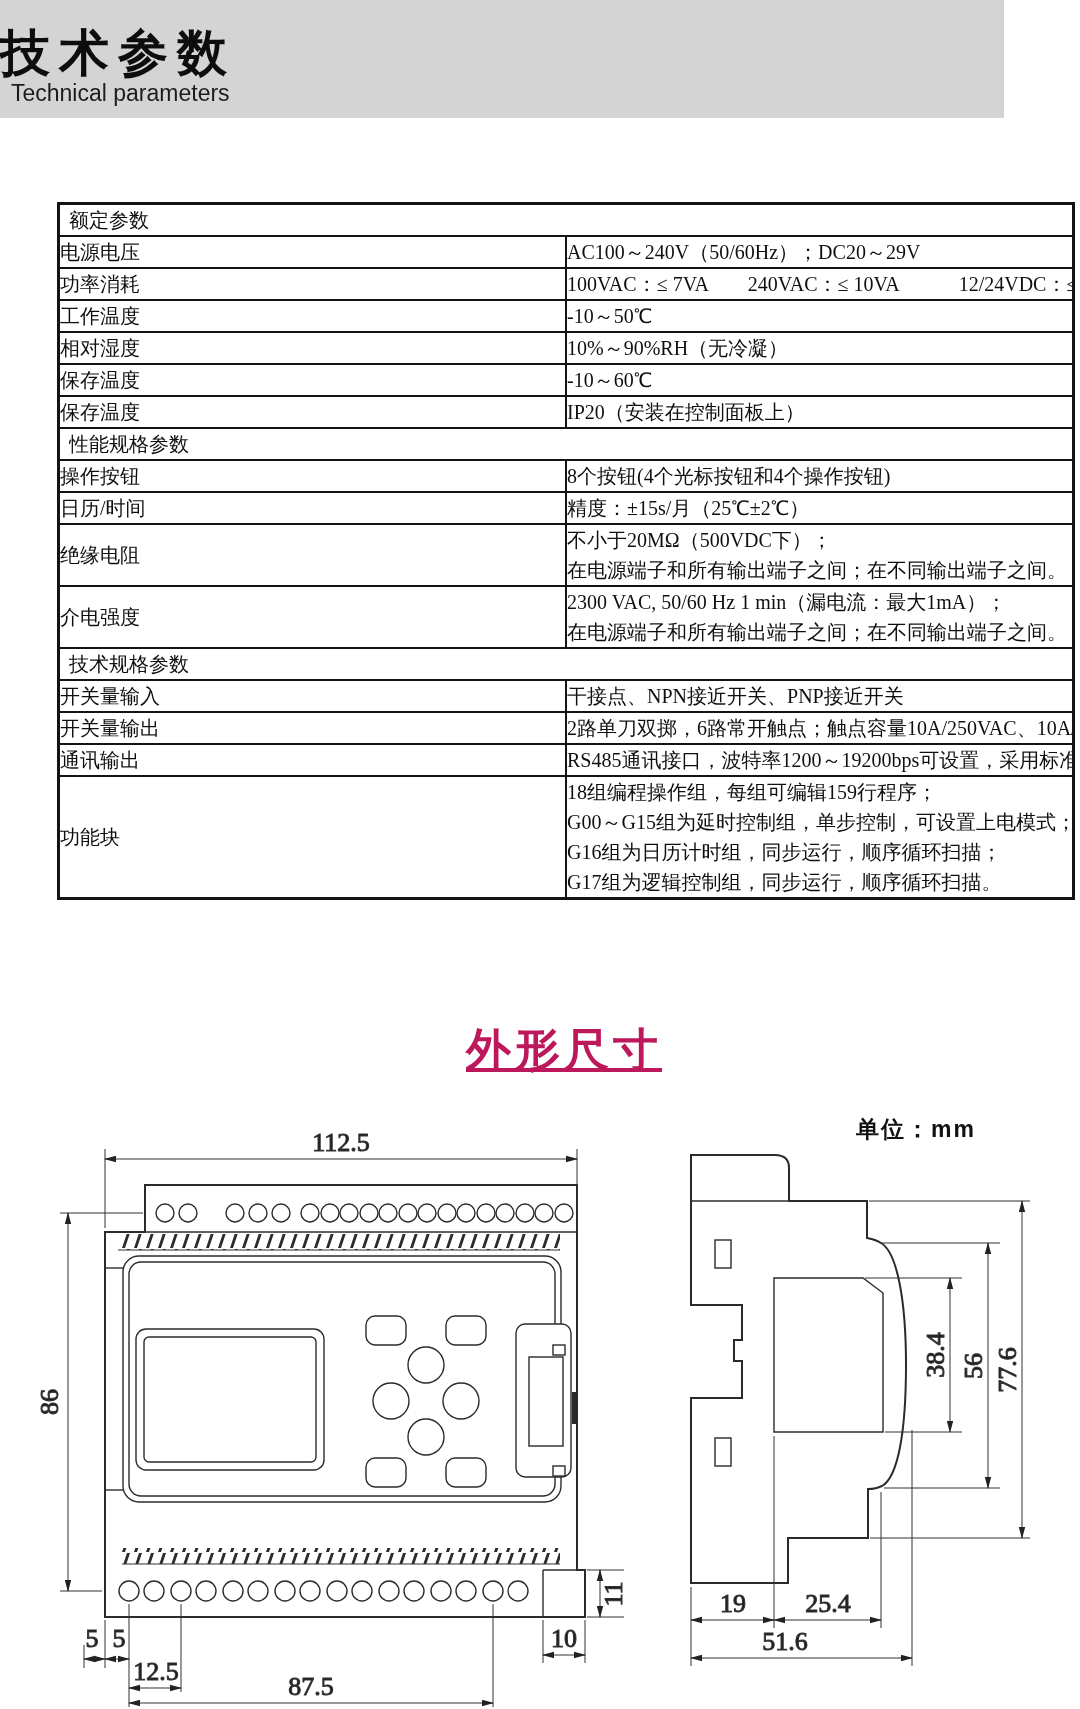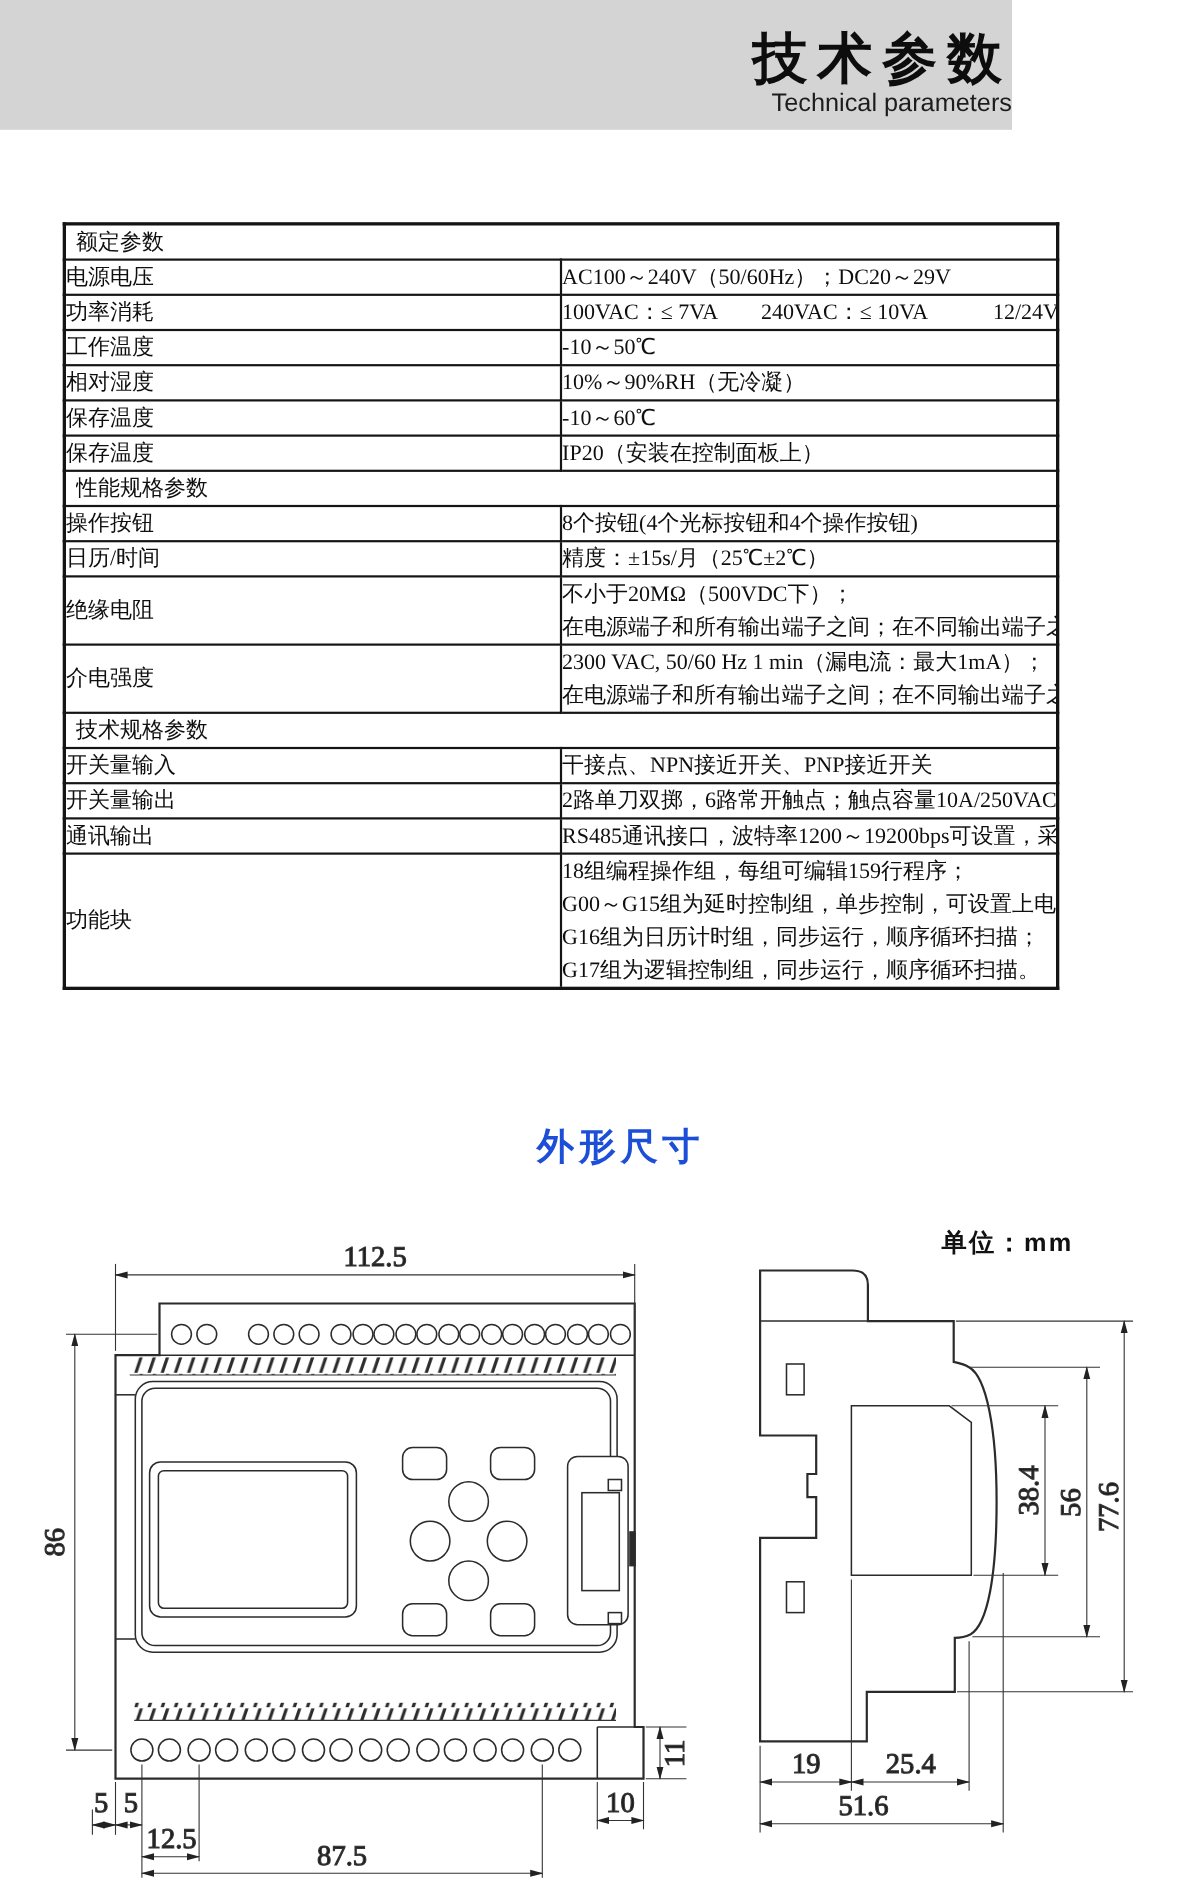--- a/index.html
+++ b/index.html
@@ -6,53 +6,53 @@
   body{
     position:relative;
     width:1080px;height:1709px;
     background:#ffffff;
     font-family:"Liberation Serif", serif;
     color:#0f0f0f;
     overflow:hidden;
   }
   
   .header-band{
-    position:absolute;left:0;top:0;width:920px;height:118px;
-    background:#d4d4d4;text-align:right;
+    position:absolute;left:0;top:0;width:1004px;height:118px;
+    background:#d4d4d4;text-align:left;
   }
   .header-title{
     font-family:"Liberation Sans", sans-serif;
     font-weight:bold;font-size:50px;letter-spacing:9px;
     color:#0d0d0d;padding-top:26px;line-height:1.1;
   }
   .header-subtitle{
     font-family:"Liberation Sans", sans-serif;
     font-size:23px;color:#1c1c1c;line-height:1.0;margin-top:1px;padding-left:11px;
   }
   
   table.spec{
-    position:absolute;left:57px;top:202px;width:906px;
+    position:absolute;left:57px;top:202px;width:1018px;
     border-collapse:collapse;table-layout:fixed;
     border:3px solid #141414;
   }
   table.spec td{
     border:2px solid #141414;
     font-size:20px;color:#0f0f0f;
     padding:0;vertical-align:middle;
   }
   td.lbl{width:156px;padding-left:9px;}
   td.val{padding-left:13px;}
   .ln{line-height:30px;height:30px;white-space:nowrap;overflow:hidden;}
   tr.sect td{padding-left:9px;}
   
   .dims-title{
     position:absolute;left:104px;top:1020px;width:920px;
     text-align:center;
     font-family:"Liberation Sans", sans-serif;
-    font-weight:bold;font-size:34px;letter-spacing:4px;color:#1d4ed8;
+    font-weight:bold;font-size:45px;letter-spacing:4px;color:#be185d;text-decoration:underline;
   }
   .unit-label{
     position:absolute;left:856px;top:1114px;
     font-family:"Liberation Sans", sans-serif;
     font-weight:bold;font-size:23px;letter-spacing:2px;color:#111;
   }
   svg.drawing{position:absolute;}
   #front-svg{left:0;top:1120px;}
   #side-svg{left:660px;top:1140px;}
   .body-line{stroke:#2b2b2b;stroke-width:2;fill:none;}

